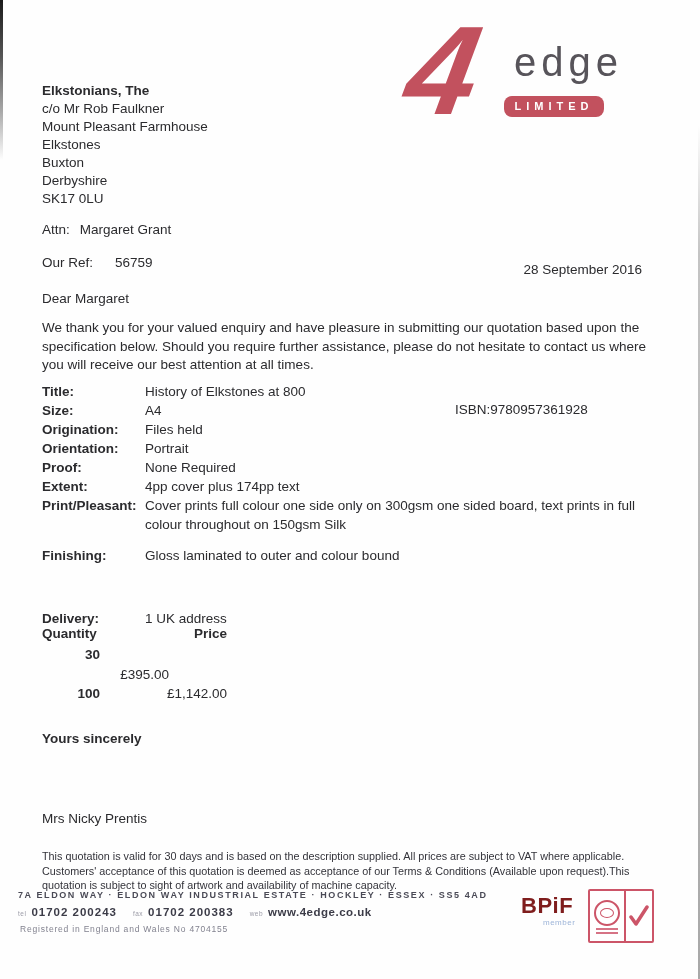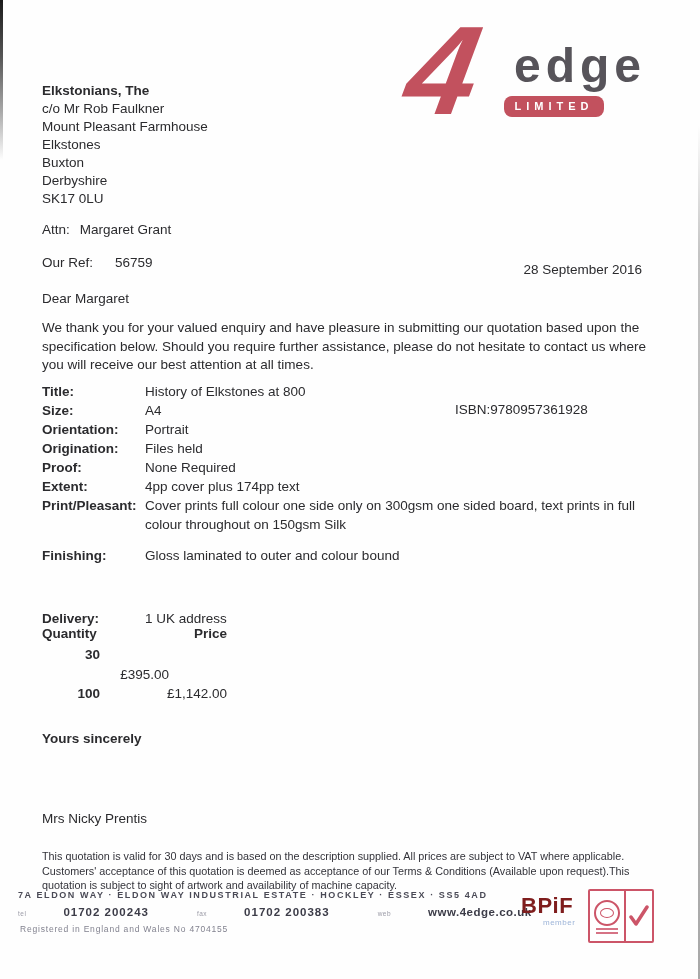--- a/index.html
+++ b/index.html
@@ -11,22 +11,22 @@
   
   .scan-edge-left{position:absolute;left:0;top:0;width:3px;height:160px;
     background:linear-gradient(to bottom,#1a1a1a 0%,#555 35%,#aaa 70%,rgba(255,255,255,0));}
   .scan-edge-right{position:absolute;right:0;top:125px;width:2px;height:854px;
     background:linear-gradient(to bottom,rgba(255,255,255,0),#c4c4c4 15%,#a8a8a8);}
 
   
   .logo{position:absolute;left:408px;top:28px;width:245px;height:110px;}
   .logo-4{position:absolute;left:0;top:-20px;font-size:126px;line-height:1;
     font-weight:bold;font-style:italic;color:#c2515e;transform:skewX(-10deg);}
-  .logo-word{position:absolute;left:106px;top:14px;font-size:48px;line-height:1;
-    font-weight:700;letter-spacing:5px;color:#57545a;}
+  .logo-word{position:absolute;left:106px;top:14px;font-size:40px;line-height:1;
+    font-weight:400;letter-spacing:5px;color:#57545a;}
   .logo-banner{position:absolute;left:96px;top:68px;width:100px;height:21px;
     background:#c2515e;border-radius:8px;color:#fff;font-size:11px;font-weight:bold;
     letter-spacing:5px;text-align:center;line-height:21px;}
 
   
   .recipient{position:absolute;left:42px;top:82px;font-size:13.5px;line-height:18px;}
   .recipient-line.first{font-weight:bold;}
   .attn{position:absolute;left:42px;top:222px;font-size:13.5px;}
   .attn .label{margin-right:10px;}
   .ref{position:absolute;left:42px;top:255px;font-size:13.5px;}
@@ -58,21 +58,21 @@
 
   .closing{position:absolute;left:42px;top:731px;font-size:13.5px;font-weight:bold;}
   .signatory{position:absolute;left:42px;top:811px;font-size:13.5px;}
 
   .terms{position:absolute;left:42px;top:849px;width:628px;font-size:10.8px;
     line-height:14.5px;color:#33333a;}
 
   .footer-address{position:absolute;left:18px;top:890px;font-size:9px;font-weight:bold;
     letter-spacing:1.6px;color:#4a4a56;}
   .footer-contact{position:absolute;left:18px;top:906px;display:flex;align-items:baseline;
-    color:#3c3c48;gap:32px;}
+    color:#3c3c48;}
   .tiny-label{font-size:6.5px;color:#9a9aa6;margin-right:5px;letter-spacing:0.5px;}
   .contact-num{font-size:11.5px;font-weight:bold;letter-spacing:1px;margin-right:16px;color:#3c3c48;}
   .contact-web{font-size:11.5px;font-weight:bold;letter-spacing:0.5px;color:#3c3c48;}
   .footer-registered{position:absolute;left:20px;top:924px;font-size:8.5px;
     letter-spacing:0.8px;color:#82828f;}
 
   .bpif{position:absolute;left:521px;top:895px;}
   .bpif-main{font-size:22px;font-weight:bold;color:#7f1d1d;letter-spacing:0.5px;line-height:1;}
   .bpif-member{font-size:8px;color:#9db4d8;margin-left:22px;margin-top:1px;letter-spacing:0.5px;}
 
@@ -127,26 +127,26 @@
   <div class="spec">
     <div class="spec-row">
       <span class="spec-label">Title:</span>
       <span class="spec-value">History of Elkstones at 800</span>
     </div>
     <div class="spec-row">
       <span class="spec-label">Size:</span>
       <span class="spec-value">A4</span>
     </div>
     <div class="spec-row">
+      <span class="spec-label">Origination:</span>
+      <span class="spec-value">Files held</span>
+    </div>
+    <div class="spec-row">
       <span class="spec-label">Orientation:</span>
       <span class="spec-value">Portrait</span>
-    </div>
-    <div class="spec-row">
-      <span class="spec-label">Origination:</span>
-      <span class="spec-value">Files held</span>
     </div>
     <div class="spec-row">
       <span class="spec-label">Proof:</span>
       <span class="spec-value">None Required</span>
     </div>
     <div class="spec-row">
       <span class="spec-label">Extent:</span>
       <span class="spec-value">4pp cover plus 174pp text</span>
     </div>
     <div class="spec-row">

